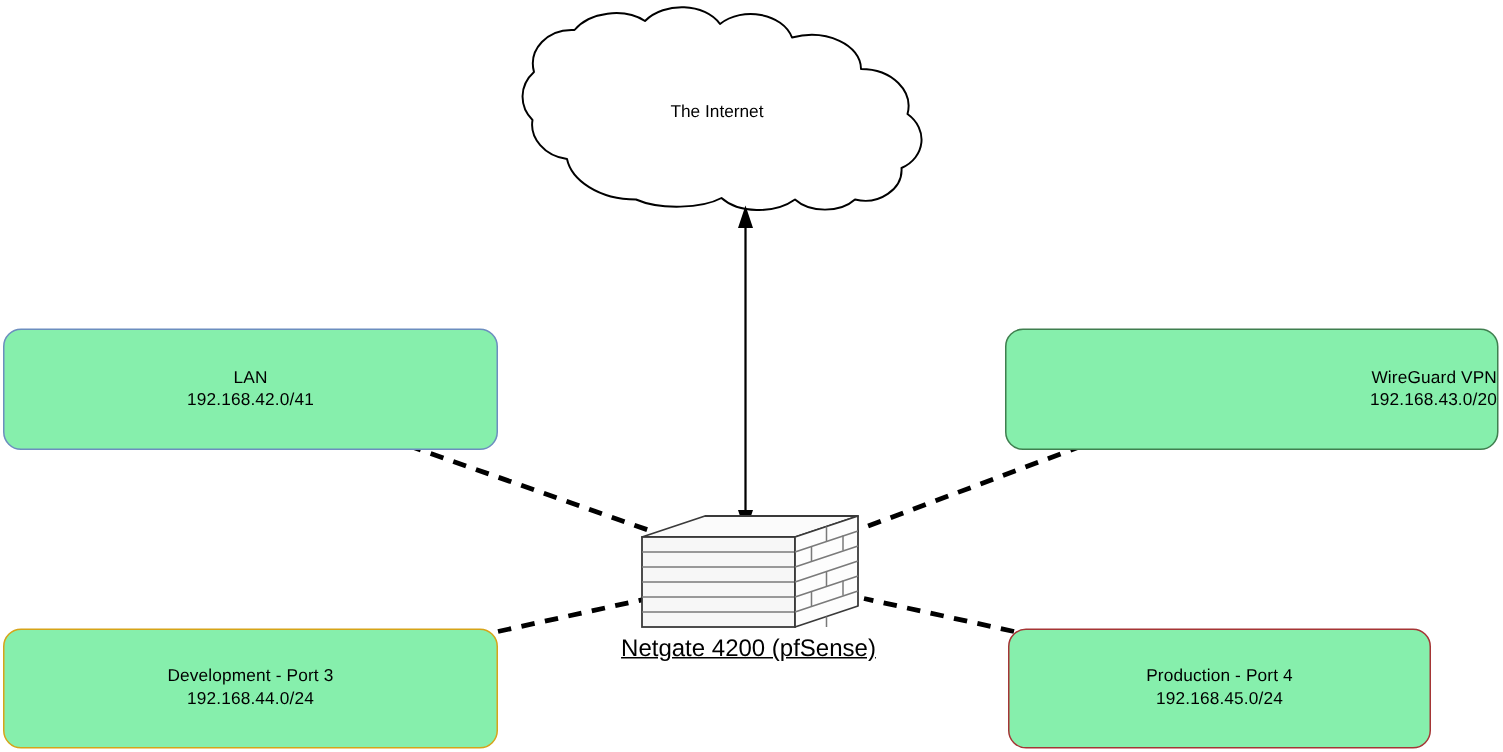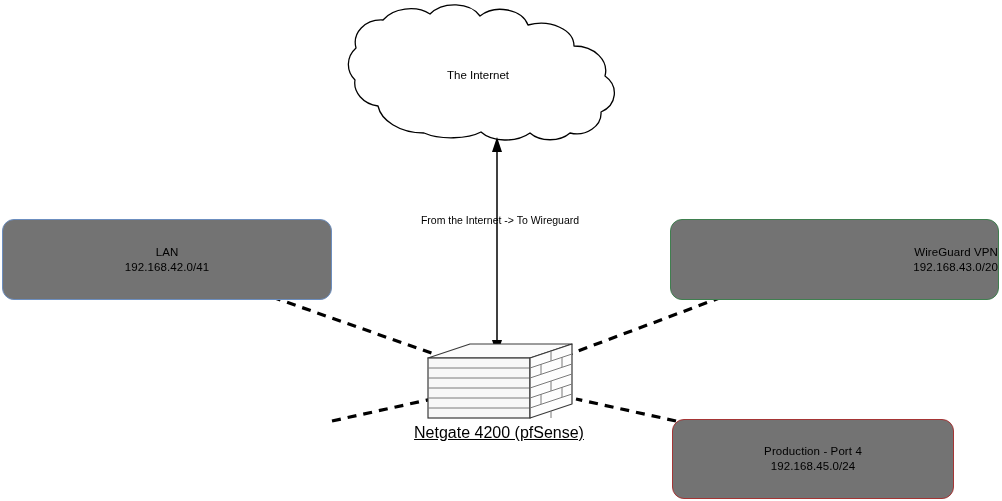--- a/index.html
+++ b/index.html
@@ -6,21 +6,21 @@
   body{
     width:1002px;height:501px;background:#ffffff;
     font-family:"Liberation Sans","DejaVu Sans",sans-serif;
     overflow:hidden;position:relative;
   }
   #diagram-root{position:absolute;inset:0;width:1002px;height:501px;}
   .svg-layer{position:absolute;top:0;left:0;width:1002px;height:501px;}
 
   .node-box{
     position:absolute;box-sizing:border-box;
-    background:#737373;border:1px solid #000;border-radius:12px;
+    background:#86efac;border:1px solid #000;border-radius:12px;
     display:flex;flex-direction:column;align-items:center;justify-content:center;
   }
   .node-line{
     font-size:11.5px;line-height:15px;color:#000;text-align:center;
     white-space:nowrap;letter-spacing:.1px;
   }
 
   #box-lan{left:2px;top:219px;width:330px;height:81px;border-color:#6c8ebf;}
   #box-wireguard{left:670px;top:219px;width:329px;height:81px;border-color:#3f7f4f;align-items:flex-end;}
   #box-development{left:2px;top:419px;width:330px;height:80px;border-color:#d6a419;}
@@ -102,33 +102,36 @@
       <line x1="551" y1="381" x2="551" y2="391" stroke="#7a7a7a" stroke-width="1"></line>
       <line x1="541" y1="394" x2="541" y2="404" stroke="#7a7a7a" stroke-width="1"></line>
       <line x1="562" y1="387" x2="562" y2="397" stroke="#7a7a7a" stroke-width="1"></line>
       <line x1="551" y1="411" x2="551" y2="418" stroke="#7a7a7a" stroke-width="1"></line>
     </g>
   </svg>
 
   <div id="label-cloud">The Internet</div>
 
   <div class="edge-label" id="label-flow">
-    <div>From the Internet -&gt; To Wireguard</div>
   </div>
 
   <div class="node-box" id="box-lan">
     <div class="node-line">LAN</div>
     <div class="node-line">192.168.42.0/41</div>
   </div>
 
   <div class="node-box" id="box-wireguard">
     <div class="node-line">WireGuard VPN</div>
     <div class="node-line">192.168.43.0/20</div>
   </div>
 
+  <div class="node-box" id="box-development">
+    <div class="node-line">Development - Port 3</div>
+    <div class="node-line">192.168.44.0/24</div>
+  </div>
 
   <div class="node-box" id="box-production">
     <div class="node-line">Production - Port 4</div>
     <div class="node-line">192.168.45.0/24</div>
   </div>
 
   <div id="label-device">Netgate 4200 (pfSense)</div>
 
 </div>
 

